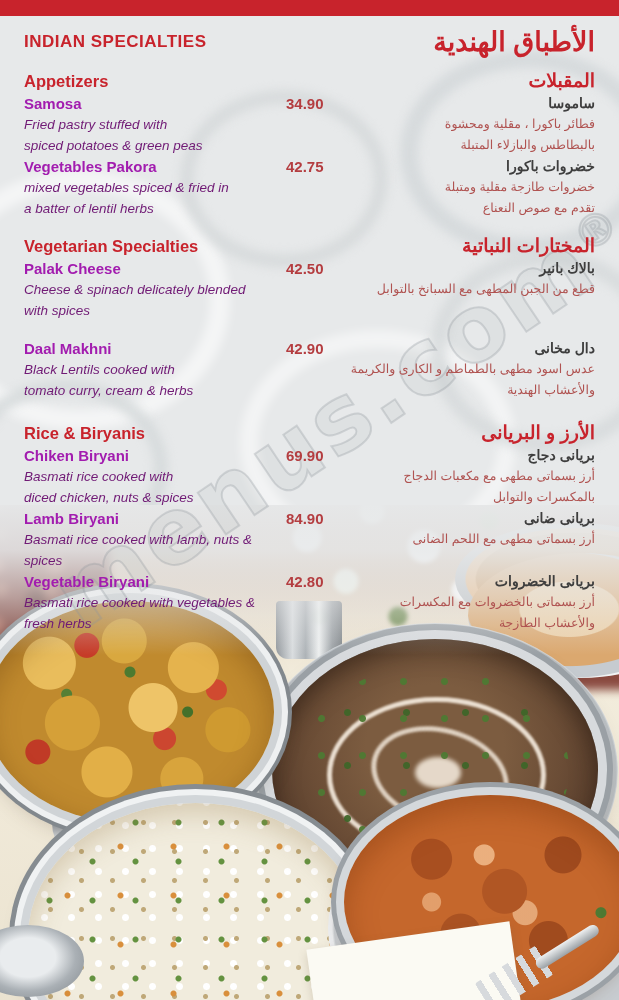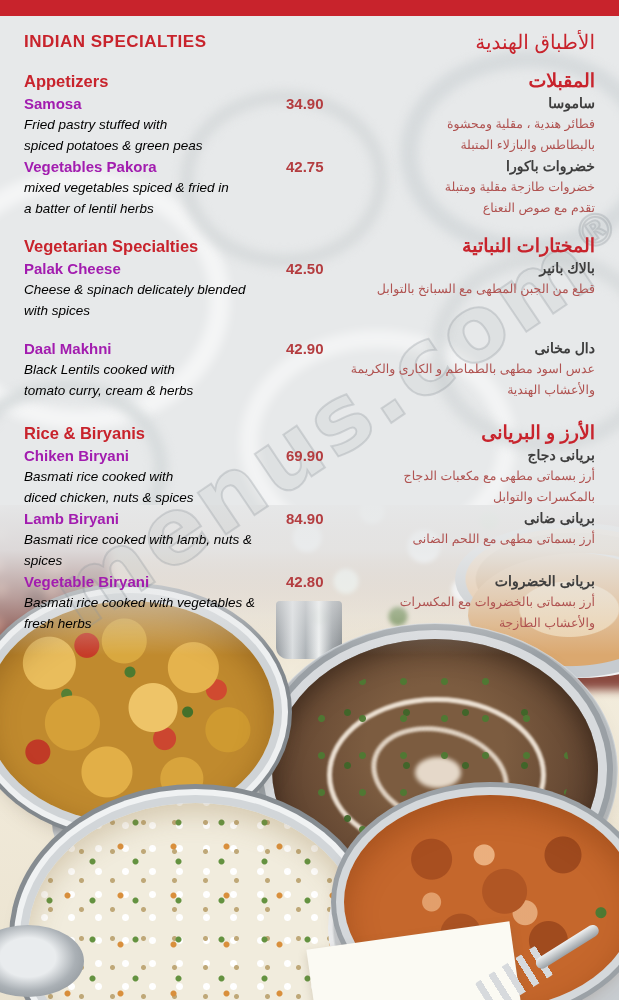--- a/index.html
+++ b/index.html
@@ -127,31 +127,31 @@
   .ph-fork .handle{position:absolute;left:62px;top:12px;width:72px;height:12px;border-radius:6px;
     background:linear-gradient(180deg,#eef0f1,#9aa0a5);}
   .ph-fade{position:absolute;left:0;top:0;width:100%;height:150px;
     background:linear-gradient(180deg,rgba(231,233,234,.98) 0%,rgba(231,233,234,.9) 30%,rgba(233,234,235,.55) 62%,rgba(235,235,235,0) 100%);}
 
   
   .content{position:absolute;left:0;top:0;right:0;z-index:3;padding:27px 24px 0;}
   .row{display:grid;}
   .title-row{grid-template-columns:1fr auto;align-items:center;margin-bottom:12px;}
   .title-en{font-size:17px;font-weight:bold;letter-spacing:.5px;color:#c8232c;line-height:30px;}
-  .title-ar{font-size:20px;font-weight:normal;color:#c8232c;line-height:30px;}
+  .title-ar{font-size:27px;font-weight:bold;color:#c8232c;line-height:30px;}
   .shead{grid-template-columns:1fr auto;align-items:center;}
   .shead-s1{margin-top:12px;}
   .shead-s2{margin-top:15px;}
   .shead-s3{margin-top:20px;gap:9px;}
   .shead-en{font-size:16.5px;font-weight:bold;color:#c8232c;line-height:24px;}
   .shead-ar{font-size:19px;font-weight:bold;color:#c8232c;line-height:24px;}
   .item{grid-template-columns:262px 62px 1fr;align-items:start;}
   .item.gap{margin-top:17px;}
   .iname{font-size:15px;font-weight:bold;color:#a21caf;line-height:21px;}
-  .idesc{font-size:13.5px;font-style:italic;color:#000000;line-height:21px;}
+  .idesc{font-size:13.5px;font-style:italic;color:#701a75;line-height:21px;}
   .price{font-size:15px;font-weight:bold;color:#b43d40;line-height:21px;}
   .ar-block{text-align:right;}
   .aname{font-size:14px;font-weight:bold;color:#3e3e3e;line-height:21px;}
   .adesc{font-size:12.5px;color:#b05351;line-height:21px;}
 </style>
 </head>
 <body>
 
 <div class="page">
 
@@ -209,21 +209,21 @@
 
     <div class="row item">
       <div class="en-block">
         <div class="iname">Samosa</div>
         <div class="idesc">Fried pastry stuffed with</div>
         <div class="idesc">spiced potatoes &amp; green peas</div>
       </div>
       <div class="price">34.90</div>
       <div class="ar-block" dir="rtl">
         <div class="aname">ساموسا</div>
-        <div class="adesc">فطائر هندية ، مقلية ومحشوة</div>
+        <div class="adesc">فطائر باكورا ، مقلية ومحشوة</div>
         <div class="adesc">بالبطاطس والبازلاء المتبلة</div>
       </div>
     </div>
 
     <div class="row item">
       <div class="en-block">
         <div class="iname">Vegetables Pakora</div>
         <div class="idesc">mixed vegetables spiced &amp; fried in</div>
         <div class="idesc">a batter of lentil herbs</div>
       </div>

